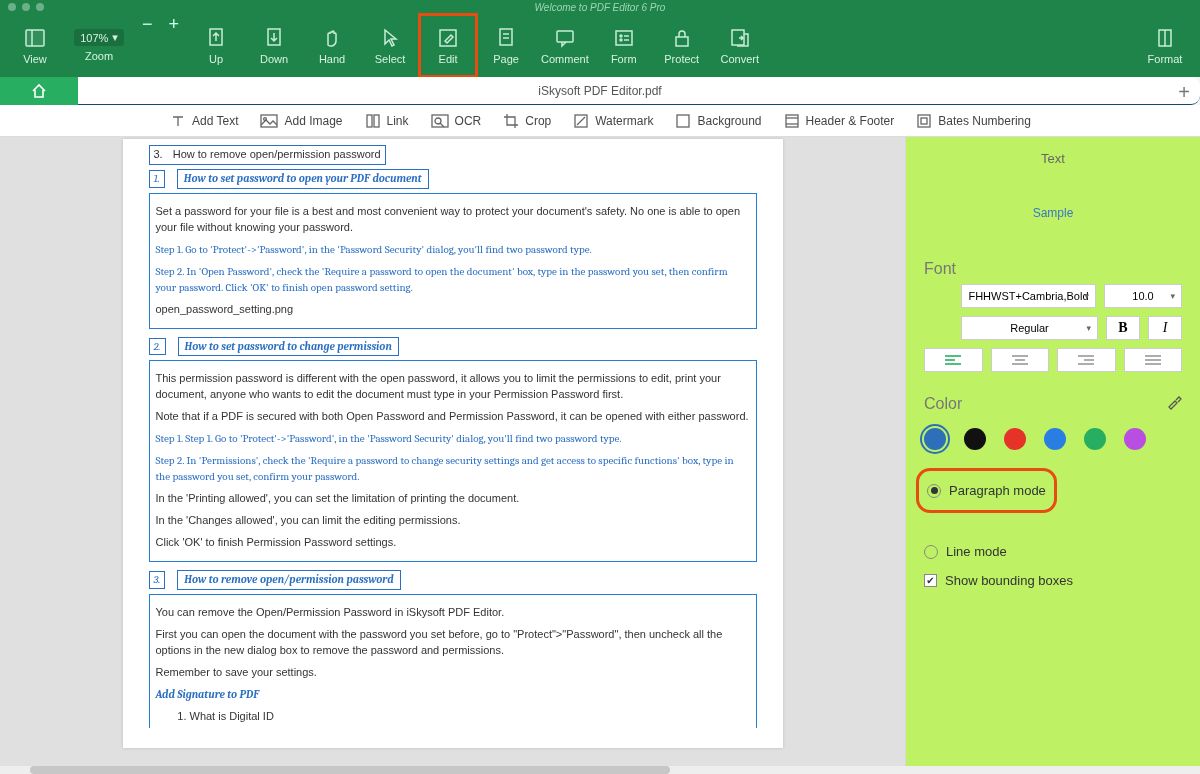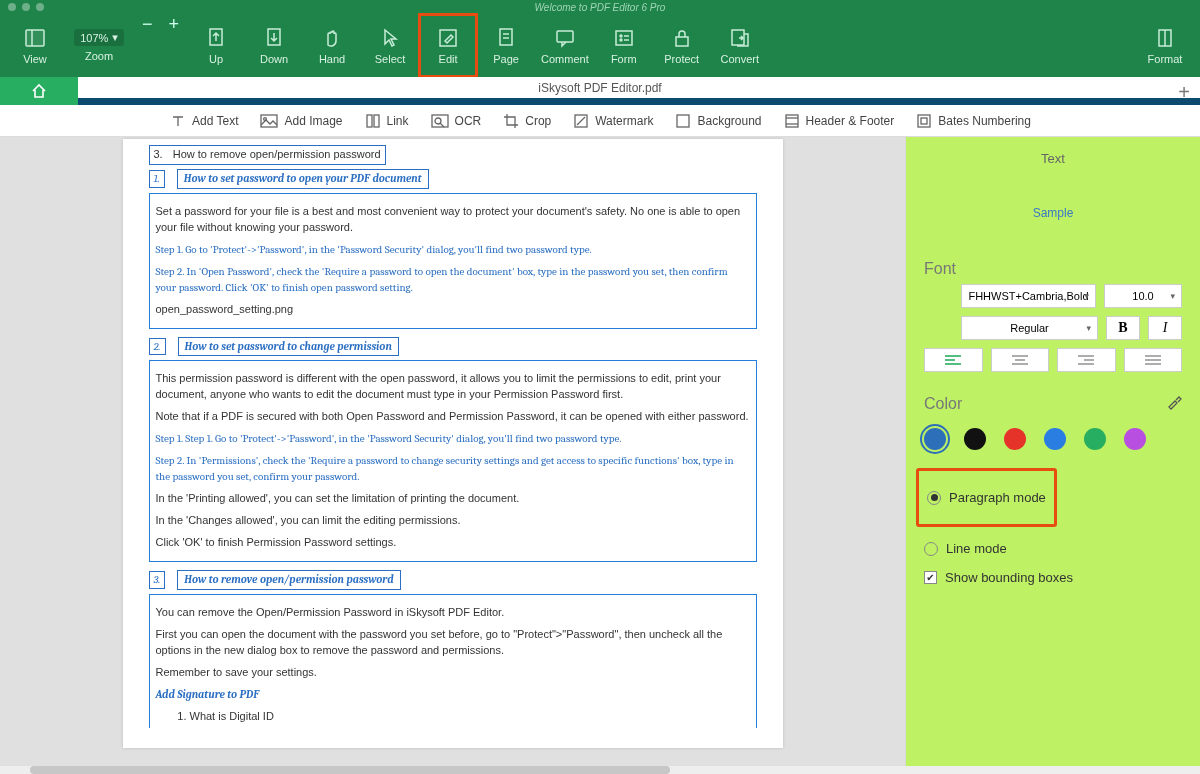--- a/index.html
+++ b/index.html
@@ -20,21 +20,21 @@
 .tbtn.view .ico svg rect { fill:rgba(255,255,255,.1); }
 .tbtn.zoom { min-width:70px;align-items:center; }
 .zoom-box { display:flex; align-items:center; gap:4px; background:rgba(0,0,0,.15); border-radius:3px; padding:2px 6px; margin-bottom:4px; }
 .zoom-box span { font-size:11px; color:#d8f1e2; }
 .zoom-caret { font-size:9px; color:#d8f1e2; }
 .zoom-pm { color:#cfe; font-size:18px; font-weight:200; padding:0 8px; cursor:pointer; }
 .tspacer { flex:1; }
 .tbtn.highlighted { outline:3px solid #e74c10; outline-offset:-2px; }
 
 
-.subbar { height:28px; background:#fff; border-bottom:7px solid #0c4a6e; display:flex; align-items:center; padding:0 14px; position:relative; }
+.subbar { height:28px; background:#fff; border-bottom:1px solid #0c4a6e; display:flex; align-items:center; padding:0 14px; position:relative;border-radius:9px; }
 .home-chip { position:absolute; left:0; top:0; height:28px; width:78px; background:#27ae60; display:flex; align-items:center; justify-content:center; }
 .home-chip svg { stroke:#fff; fill:none; stroke-width:1.6; }
 .doc-title { position:absolute; left:50%; transform:translateX(-50%); font-size:12px; color:#555; }
 .plus-tab { position:absolute; right:10px; top:4px; font-size:20px; color:#777; cursor:pointer; }
 
 
 .ribbon { height:32px; background:#fff; border-bottom:1px solid #dcdcdc; display:flex; align-items:center; padding-left:170px; gap:22px; }
 .rbtn { display:flex; align-items:center; gap:6px; font-size:12px; color:#444; cursor:pointer; }
 .rbtn svg { stroke:#666; fill:none; stroke-width:1.3; }
 
@@ -69,21 +69,21 @@
 .color-row { display:flex; gap:18px; padding:8px 18px 0 18px; }
 .cswatch { width:22px; height:22px; border-radius:50%; cursor:pointer; }
 .cswatch.sel-sw { outline:2px solid #2d6fb8; outline-offset:2px; }
 .picker { margin-left:auto; cursor:pointer; }
 .modes { padding:24px 18px 10px 18px; display:flex; flex-direction:column; gap:14px; font-size:13px; color:#333;}
 .radio-row { display:flex; align-items:center; gap:8px; }
 .radio { width:14px; height:14px; border:1px solid #888; border-radius:50%; display:flex; align-items:center; justify-content:center;}
 .radio.on::after{content:"";width:7px;height:7px;border-radius:50%;background:#333;}
 .chk { width:13px; height:13px; border:1px solid #888; background:#fff; display:flex; align-items:center; justify-content:center; font-size:10px; color:#333;}
 .chk.on::after{content:"✔";font-size:10px;}
-.mode-hi { border:3px solid #e74c10; border-radius:3px; padding:19px 8px; margin:-6px -8px 0 -8px; width:fit-content;}
+.mode-hi { border:3px solid #e74c10; border-radius:14px; padding:12px 8px; margin:-6px -8px 17px -8px; width:fit-content;}
 .hscroll { position:absolute; bottom:0; left:0; right:0; height:8px; background:#eee;}
 .hscroll .thumb { position:absolute; left:30px; width:640px; height:8px; background:#c7c7c7; border-radius:4px;}
 </style>
 </head>
 <body>
 
 <div class="titlebar">
   <div class="traffic">
       <span></span>
       <span></span>

